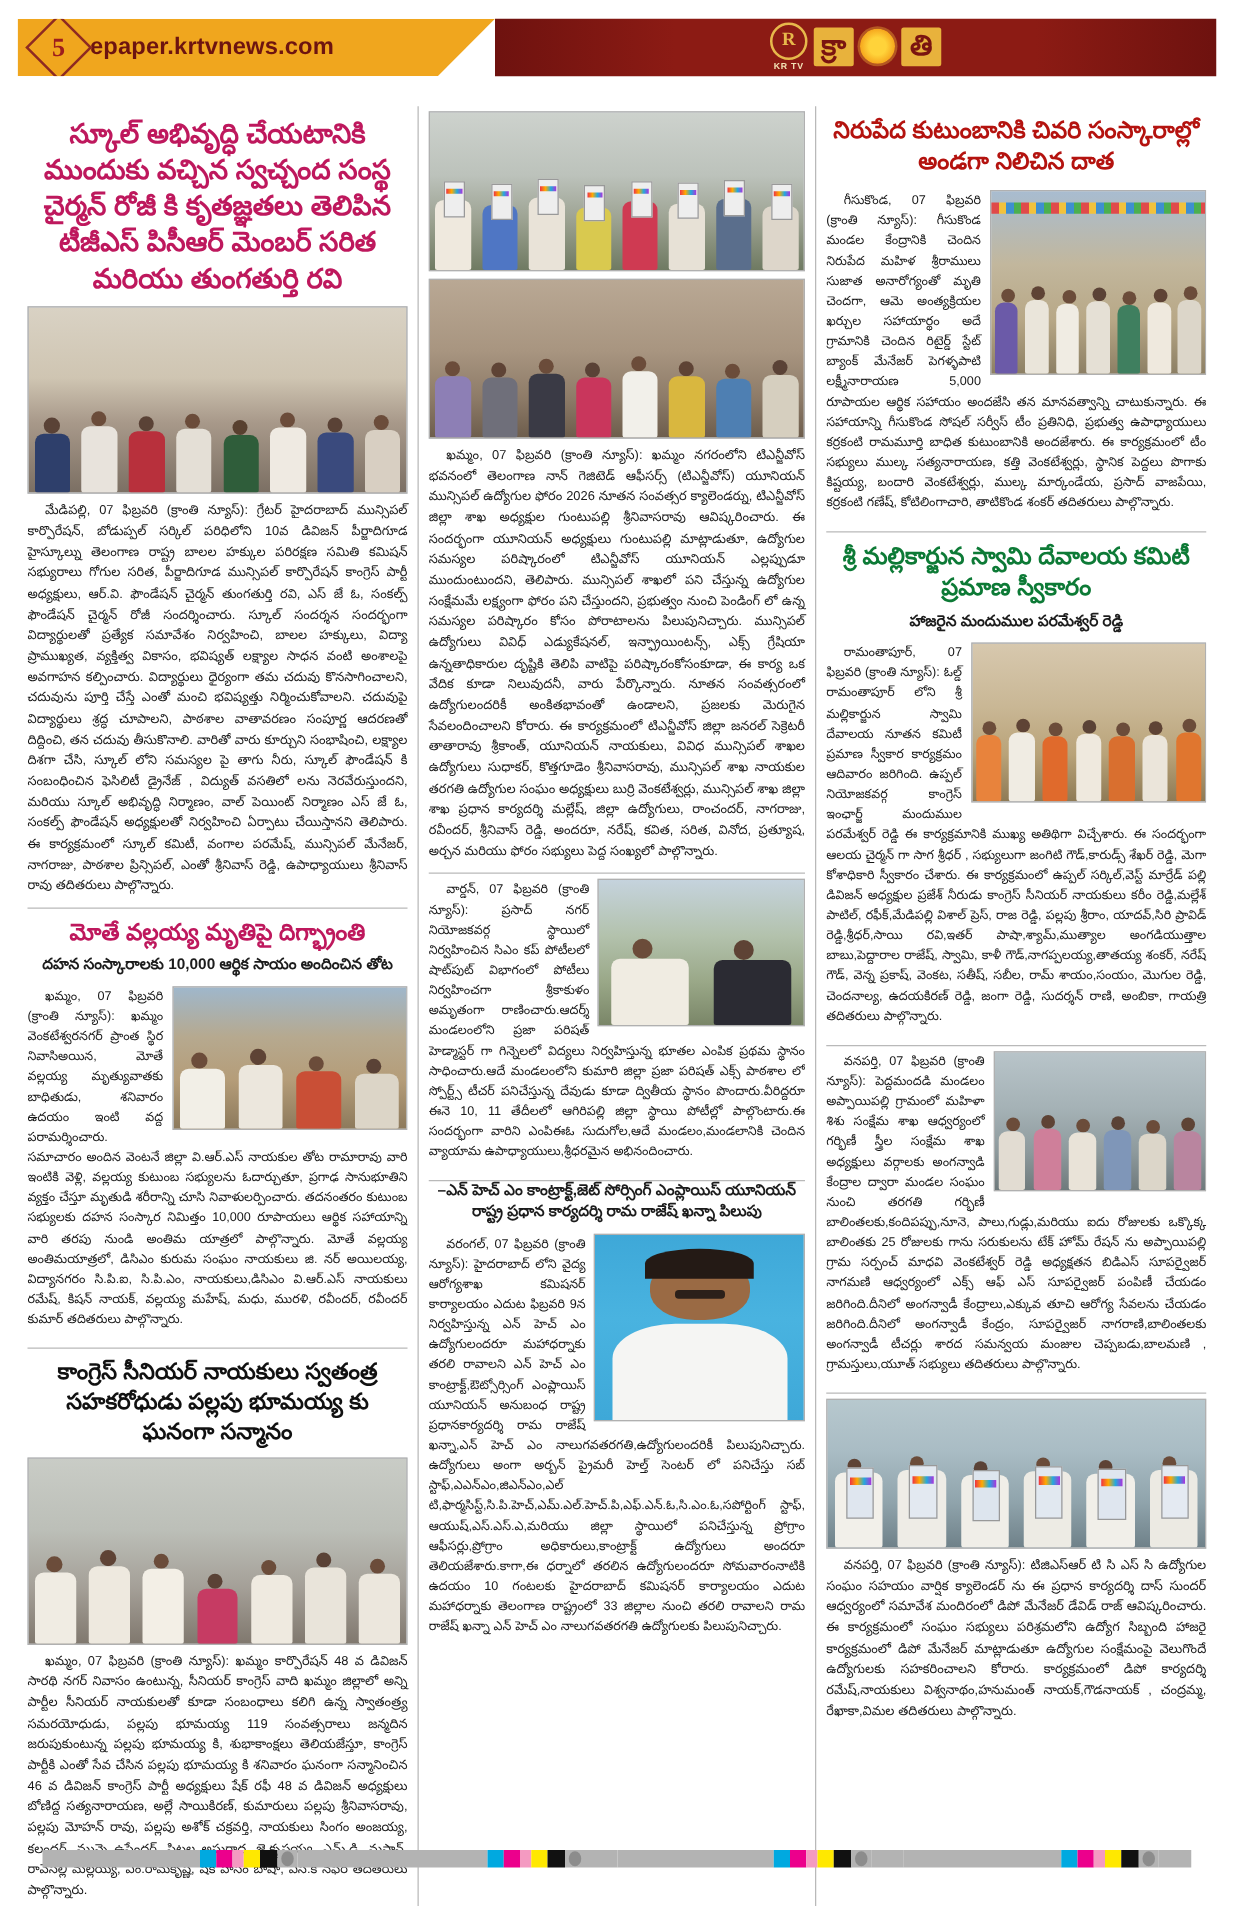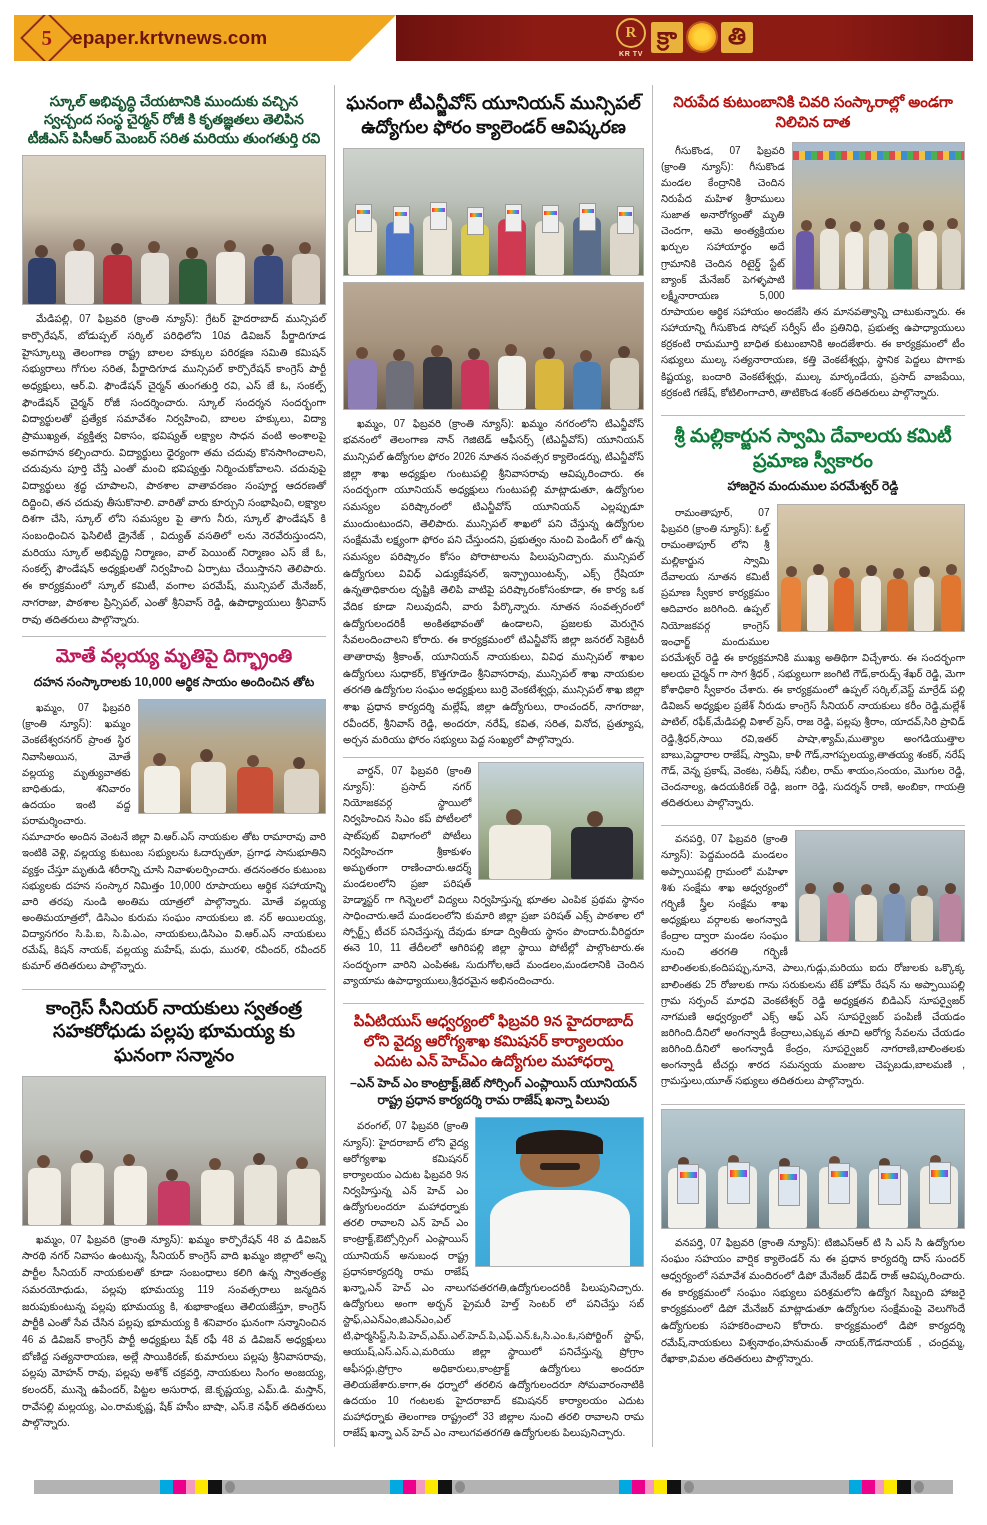--- a/index.html
+++ b/index.html
@@ -62,24 +62,24 @@
   .col + .col{border-left:1px solid #b9b9b9;}
   .col-1{width:320px}
   .col-2{width:318px}
   .col-3{width:321px}
 
   
   .hl{
     text-align:center;line-height:1.32;margin:7px 2px 8px 2px;
     font-weight:700;font-family:"Liberation Sans",sans-serif;
   }
-  .hl-orange{color:#14532d;font-size:14px;}
+  .hl-orange{color:#be185d;font-size:22px;}
   .hl-black{color:#111;font-size:18px;}
   .hl-red{color:#be185d;font-size:18.5px;}
-  .hl-crimson{color:#b4130f;font-size:15px;}
+  .hl-crimson{color:#b4130f;font-size:19px;}
   .hl-pink{color:#e02060;font-size:18.5px;}
   .hl-green{color:#0d7a36;font-size:19px;}
   .hl-dgreen{color:#0f7a3a;font-size:18.5px;}
   .sub-hl{
     text-align:center;font-size:12.3px;font-weight:700;color:#1c1c1c;
     margin:-3px 2px 7px 2px;line-height:1.35;
   }
 
   
   .photo{
@@ -276,21 +276,20 @@
         </div>
         <div class="body-txt">
           <span class="lead">ఖమ్మం, 07 ఫిబ్రవరి (క్రాంతి న్యూస్): ఖమ్మం కార్పొరేషన్ 48 వ డివిజన్ సారథి నగర్ నివాసం ఉంటున్న, సీనియర్ కాంగ్రెస్ వాది ఖమ్మం జిల్లాలో అన్ని పార్టీల సీనియర్ నాయకులతో కూడా సంబంధాలు కలిగి ఉన్న స్వాతంత్ర్య సమరయోధుడు, పల్లపు భూమయ్య 119 సంవత్సరాలు జన్మదిన జరుపుకుంటున్న పల్లపు భూమయ్య కి, శుభాకాంక్షలు తెలియజేస్తూ, కాంగ్రెస్ పార్టీకి ఎంతో సేవ చేసిన పల్లపు భూమయ్య కి శనివారం ఘనంగా సన్మానించిన 46 వ డివిజన్ కాంగ్రెస్ పార్టీ అధ్యక్షులు షేక్ రఫీ 48 వ డివిజన్ అధ్యక్షులు బోణిద్ద సత్యనారాయణ, అల్లే సాయికిరణ్, కుమారులు పల్లపు శ్రీనివాసరావు, పల్లపు మోహన్ రావు, పల్లపు అశోక్ చక్రవర్తి, నాయకులు సింగం అంజయ్య, కలందర్, మున్నె ఉపేందర్, పిట్టల అసురాధ, జె.కృష్ణయ్య, ఎమ్.డి. మస్తాన్, రావేసల్లి మల్లయ్య, ఎం.రామకృష్ణ, షేక్ హసీం బాషా, ఎస్.కె నఫీర్ తదితరులు పాల్గొన్నారు.</span>
         </div>
       </div>
     </div>
 
     <div class="col col-2">
 
       <div>
-        <div class="hl hl-black">ఘనంగా టీఎన్జీవోస్ యూనియన్ మున్సిపల్ ఉద్యోగుల ఫోరం క్యాలెండర్ ఆవిష్కరణ</div>
         <div class="photo p-group" style="height:128px">
           <div class="scene"></div>
           <div class="crowd" style="height:80%">
             <div class="pp">
                 <b style="bottom:56%;width:11px;height:11px;background:#6b4c3a"></b>
                 <i style="height:56%;background:#efe9de"></i>
                 <span class="placard" style="top:30%"></span>
               </div>
             <div class="pp">
                 <b style="bottom:52%;width:11px;height:11px;background:#5e4335"></b>
@@ -390,21 +389,20 @@
           </div>
           <div class="body-txt narrow">
             <span class="lead">వార్డన్, 07 ఫిబ్రవరి (క్రాంతి న్యూస్): ప్రసాద్ నగర్ నియోజకవర్గ స్థాయిలో నిర్వహించిన సిఎం కప్ పోటీలలో షాట్‌పుట్ విభాగంలో పోటీలు నిర్వహించగా శ్రీకాకుళం అమృతంగా రాణించారు.ఆదర్శ్ మండలంలోని ప్రజా పరిషత్ హెడ్మాస్టర్ గా గిన్నెలలో విద్యలు నిర్వహిస్తున్న భూతల ఎంపిక ప్రథమ స్థానం సాధించారు.ఆదే మండలంలోని కుమారి జిల్లా ప్రజా పరిషత్ ఎక్స్ పాఠశాల లో స్పోర్ట్స్ టీచర్ పనిచేస్తున్న దేవుడు కూడా ద్వితీయ స్థానం పొందారు.వీరిద్దరూ ఈనె 10, 11 తేదీలలో ఆగిరిపల్లి జిల్లా స్థాయి పోటీల్లో పాల్గొంటారు.ఈ సందర్భంగా వారిని ఎంపిఈఓ సుదుగోల,ఆదే మండలం,మండలానికి చెందిన వ్యాయామ ఉపాధ్యాయులు,శ్రీధరమైన అభినందించారు.</span>
           </div>
         </div>
       </div>
 
       <hr class="rule">
 
       <div>
-        <div class="hl hl-crimson">పిఏటియుస్ ఆధ్వర్యంలో ఫిబ్రవరి 9న హైదరాబాద్ లోని వైద్య ఆరోగ్యశాఖ కమిషనర్ కార్యాలయం ఎదుట ఎన్ హెచ్‌ఎం ఉద్యోగుల మహాధర్నా</div>
         <div class="sub-hl">–ఎన్ హెచ్ ఎం కాంట్రాక్ట్,జెట్ సోర్సింగ్ ఎంప్లాయిస్ యూనియన్ రాష్ట్ర ప్రధాన కార్యదర్శి రామ రాజేష్ ఖన్నా పిలుపు</div>
         <div class="wrapbox">
           <div class="photo p-portrait" style="height:150px;width:56%;float:right">
             <div class="scene"></div>
             <div style="position:absolute;left:26%;right:26%;top:12%;height:34%;border-radius:50% 50% 45% 45%;background:#9a6a44"></div>
             <div style="position:absolute;left:24%;right:24%;top:8%;height:16%;border-radius:50% 50% 0 0;background:#241a15"></div>
             <div style="position:absolute;left:38%;right:38%;top:30%;height:5%;border-radius:3px;background:#2b201a"></div>
             <div style="position:absolute;left:8%;right:8%;bottom:0;height:52%;border-radius:36% 36% 0 0;background:#f5f5f3"></div>
           </div>
           <div class="body-txt narrow">

